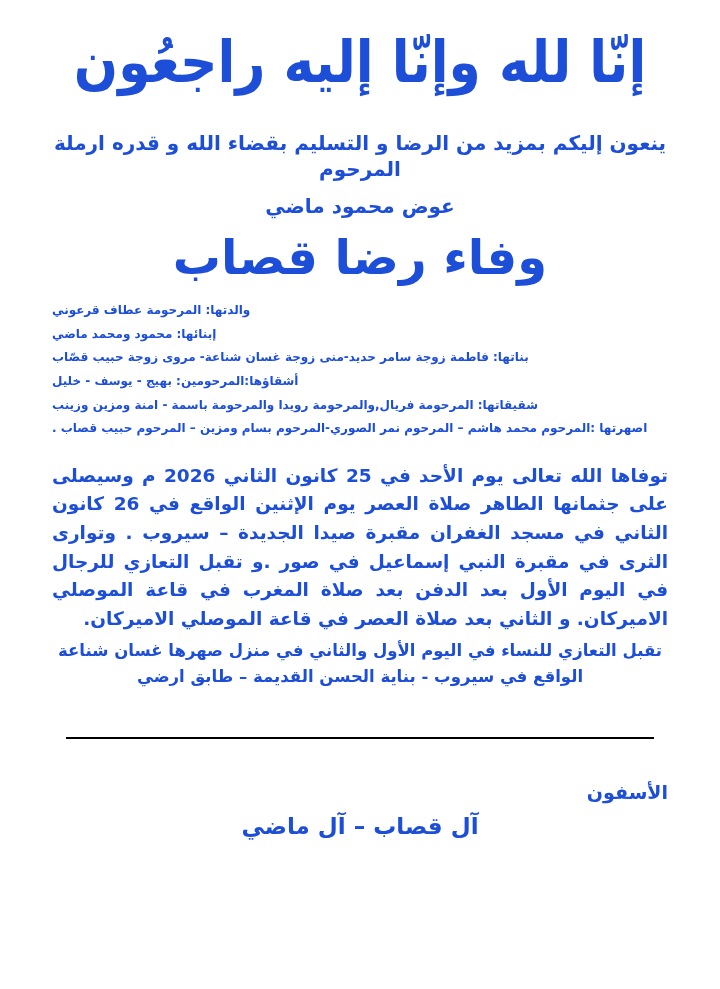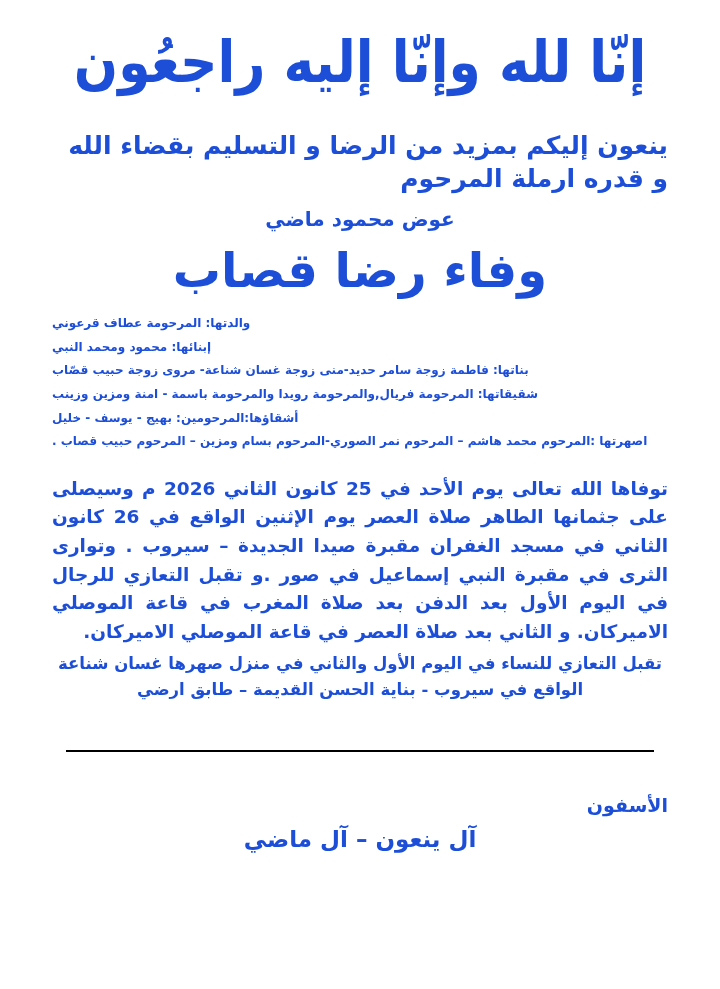--- a/index.html
+++ b/index.html
@@ -31,22 +31,22 @@
     transform: scaleY(1.12);
   }
   .families-heading {
     text-align: center;
     font-size: 32px;
     font-weight: bold;
     margin: 4px 0 8px 0;
     line-height: 1.2;
   }
   .announcement-line {
-    text-align: right;
-    font-size: 25px;
+    text-align: center;
+    font-size: 20px;
     font-weight: bold;
     margin: 12px 0 0 0;
     line-height: 1.3;
   }
   .husband-name {
     text-align: center;
     font-size: 20px;
     font-weight: bold;
     margin: 12px 0 0 0;
   }
@@ -108,30 +108,30 @@
 
 
   <p class="announcement-line">ينعون إليكم بمزيد من الرضا و التسليم بقضاء الله و قدره ارملة المرحوم</p>
 
   <p class="husband-name">عوض محمود ماضي</p>
 
   <h2 class="deceased-name">وفاء رضا قصاب</h2>
 
   <div class="relatives">
     <p>والدتها: المرحومة عطاف قرعوني</p>
-    <p>إبنائها: محمود ومحمد النبي</p>
+    <p>إبنائها: محمود ومحمد ماضي</p>
     <p>بناتها: فاطمة زوجة سامر حديد-منى زوجة غسان شناعة- مروى زوجة حبيب قصّاب</p>
+    <p>أشقاؤها:المرحومين: بهيج - يوسف - خليل</p>
     <p>شقيقاتها: المرحومة فريال,والمرحومة رويدا والمرحومة باسمة - امنة ومزين وزينب</p>
-    <p>أشقاؤها:المرحومين: بهيج - يوسف - خليل</p>
     <p>اصهرتها :المرحوم محمد هاشم – المرحوم نمر الصوري-المرحوم بسام ومزين – المرحوم حبيب قصاب .</p>
   </div>
 
   <p class="funeral-paragraph">توفاها الله تعالى يوم الأحد في 25 كانون الثاني 2026 م وسيصلى على جثمانها الطاهر صلاة العصر يوم الإثنين الواقع في 26 كانون الثاني في مسجد الغفران مقبرة صيدا الجديدة – سيروب . وتوارى الثرى في مقبرة النبي إسماعيل في صور .و تقبل التعازي للرجال في اليوم الأول بعد الدفن بعد صلاة المغرب في قاعة الموصلي الاميركان. و الثاني بعد صلاة العصر في قاعة الموصلي الاميركان.</p>
 
   <p class="women-condolences">تقبل التعازي للنساء في اليوم الأول والثاني في منزل صهرها غسان شناعة الواقع في سيروب - بناية الحسن القديمة – طابق ارضي</p>
 
   <hr class="signature-divider">
 
   <p class="mourners-label">الأسفون</p>
 
-  <p class="mourners-families">آل ينعون – آل ماضي</p>
+  <p class="mourners-families">آل قصاب – آل ماضي</p>
 
 </div>
 
 </body></html>

